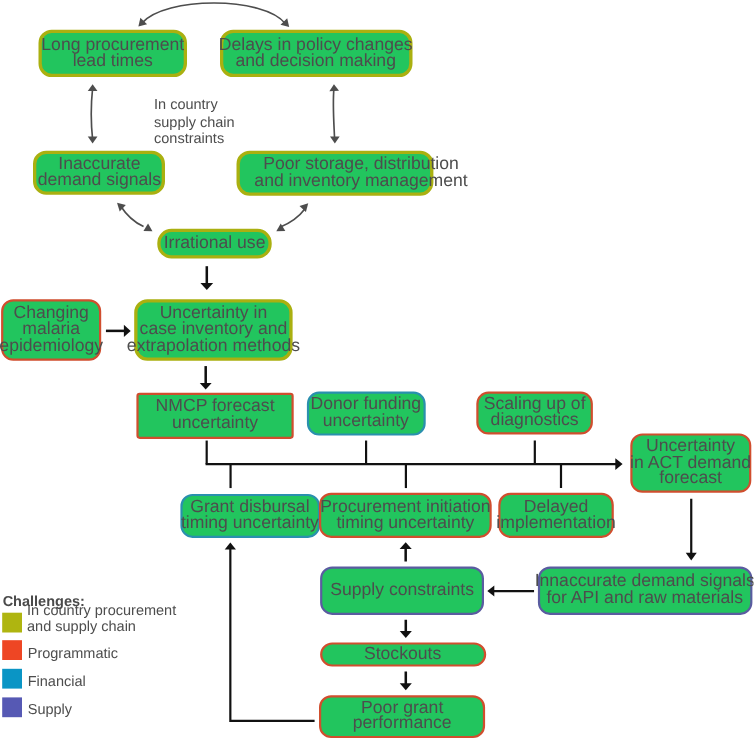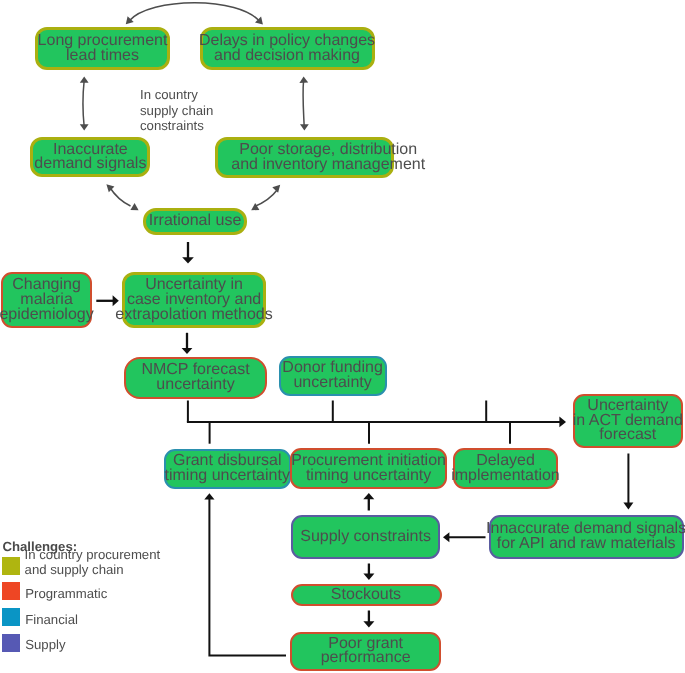--- a/index.html
+++ b/index.html
@@ -74,24 +74,26 @@
 demand signals</div>
   <div class="node" style="left:214.7px;top:137.4px;width:179px;height:40.4px;border-radius:12px;border-color:#AAB010;border-width:3.2px;padding-left:48px;">Poor storage, distribution
 and inventory management</div>
   <div class="node" style="left:143.3px;top:207.7px;width:103.5px;height:27.8px;border-radius:13px;border-color:#AAB010;border-width:3.2px;">Irrational use</div>
   <div class="node" style="left:0.8px;top:272.4px;width:91.5px;height:56px;border-radius:11px;border-color:#D04E2E;border-width:2.5px;">Changing
 malaria
 epidemiology</div>
   <div class="node" style="left:121.8px;top:272.4px;width:144.5px;height:56px;border-radius:12px;border-color:#AAB010;border-width:3.2px;">Uncertainty in
 case inventory and
 extrapolation methods</div>
-  <div class="node" style="left:124px;top:357.2px;width:143px;height:41.4px;border-radius:16px;border-color:#D04E2E;border-width:2.5px;">NMCP forecast
+  <div class="node" style="left:124px;top:357.2px;width:143px;height:41.4px;border-radius:3px;border-color:#D04E2E;border-width:2.5px;">NMCP forecast
 uncertainty</div>
   <div class="node" style="left:278.6px;top:356.4px;width:108px;height:39.5px;border-radius:11px;border-color:#2A90AE;border-width:2.5px;">Donor funding
 uncertainty</div>
+  <div class="node" style="left:433.3px;top:355.7px;width:105.5px;height:39.5px;border-radius:11px;border-color:#D04E2E;border-width:2.5px;">Scaling up of
+diagnostics</div>
   <div class="node" style="left:572.8px;top:394.1px;width:110px;height:54px;border-radius:11px;border-color:#D04E2E;border-width:2.5px;">Uncertainty
 in ACT demand
 forecast</div>
   <div class="node" style="left:147.7px;top:449px;width:127px;height:39.5px;border-radius:11px;border-color:#2A90AE;border-width:2.5px;margin-left:16px;">Grant disbursal
 timing uncertainty</div>
   <div class="node" style="left:289.8px;top:448px;width:157.6px;height:41.1px;border-radius:11px;border-color:#D04E2E;border-width:2.5px;">Procurement initiation
 timing uncertainty</div>
   <div class="node" style="left:452.9px;top:448px;width:105.2px;height:41.1px;border-radius:11px;border-color:#D04E2E;border-width:2.5px;">Delayed
 implementation</div>
   <div class="node" style="left:291.2px;top:515.3px;width:148.8px;height:44.2px;border-radius:11px;border-color:#5A5CA0;border-width:2.6px;">Supply constraints</div>

